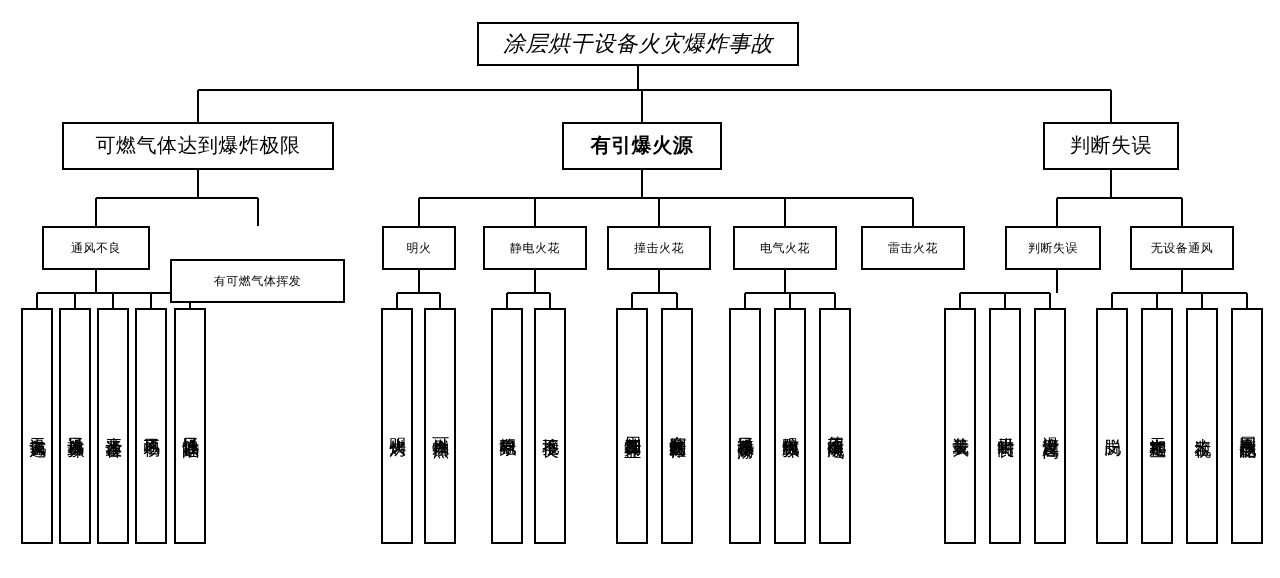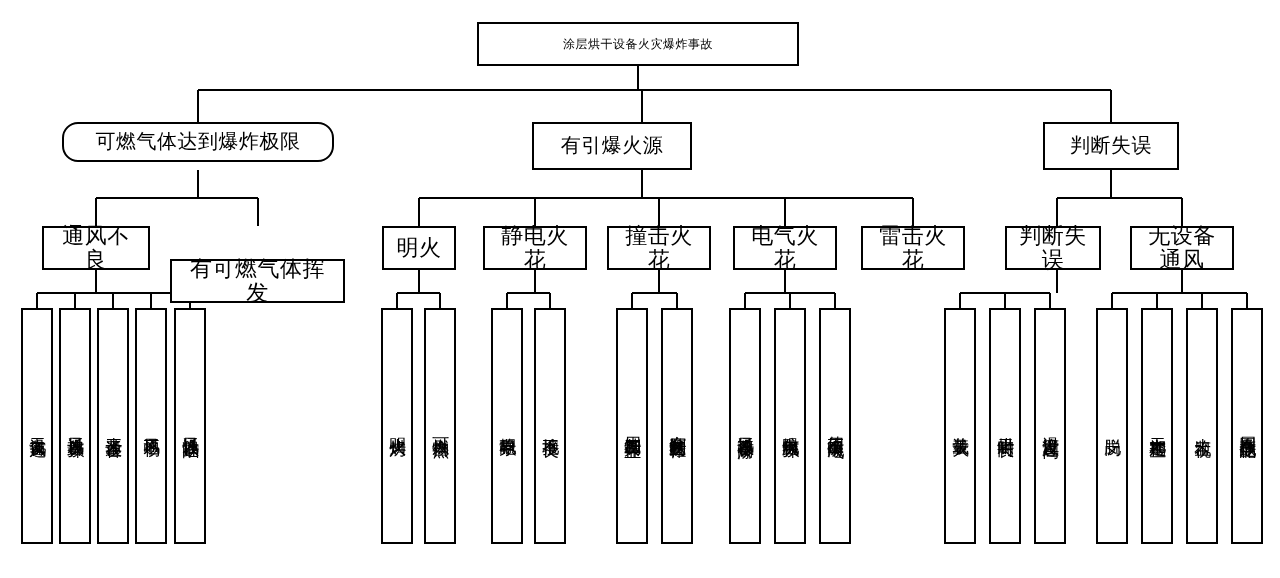--- a/index.html
+++ b/index.html
@@ -41,23 +41,23 @@
     padding: 2px 8px;
     letter-spacing: 0.5px;
   }
   .node.v {
     
     writing-mode: vertical-rl;
     text-orientation: upright;
     padding: 8px 2px;
     letter-spacing: 1px;
   }
-  .lvl0 { font-size: 12px; }
+  .lvl0 { font-size: 22px; font-style: italic; }
   .lvl1 { font-size: 20px; }
-  .lvl2 { font-size: 22px; }
+  .lvl2 { font-size: 12px; }
   .leaf { font-size: 17px; }
 </style>
 </head>
 <body>
 
 <div id="stage">
   <svg id="wires" viewBox="0 0 1280 578" xmlns="http://www.w3.org/2000/svg">
       <line x1="638" y1="66" x2="638" y2="90" stroke="#000000" stroke-width="2" shape-rendering="crispEdges"></line>
       <line x1="198" y1="90" x2="1111" y2="90" stroke="#000000" stroke-width="2" shape-rendering="crispEdges"></line>
       <line x1="198" y1="90" x2="198" y2="122" stroke="#000000" stroke-width="2" shape-rendering="crispEdges"></line>
@@ -111,24 +111,24 @@
       <line x1="1112" y1="293" x2="1247" y2="293" stroke="#000000" stroke-width="2" shape-rendering="crispEdges"></line>
       <line x1="1112" y1="293" x2="1112" y2="308" stroke="#000000" stroke-width="2" shape-rendering="crispEdges"></line>
       <line x1="1157" y1="293" x2="1157" y2="308" stroke="#000000" stroke-width="2" shape-rendering="crispEdges"></line>
       <line x1="1202" y1="293" x2="1202" y2="308" stroke="#000000" stroke-width="2" shape-rendering="crispEdges"></line>
       <line x1="1247" y1="293" x2="1247" y2="308" stroke="#000000" stroke-width="2" shape-rendering="crispEdges"></line>
     </svg>
   <div id="nodes">
       <div class="node h lvl0" style="left: 477px; top: 22px; width: 322px; height: 44px;">
         <span>涂层烘干设备火灾爆炸事故</span>
       </div>
-      <div class="node h lvl1" style="left: 62px; top: 122px; width: 272px; height: 40px; border-radius: 16px;">
+      <div class="node h lvl1" style="left: 62px; top: 122px; width: 272px; height: 48px;">
         <span>可燃气体达到爆炸极限</span>
       </div>
-      <div class="node h lvl1" style="left: 532px; top: 122px; width: 160px; height: 48px;">
+      <div class="node h lvl1" style="left: 562px; top: 122px; width: 160px; height: 48px; font-weight: bold;">
         <span>有引爆火源</span>
       </div>
       <div class="node h lvl1" style="left: 1043px; top: 122px; width: 136px; height: 48px;">
         <span>判断失误</span>
       </div>
       <div class="node h lvl2" style="left: 42px; top: 226px; width: 108px; height: 44px;">
         <span>通风不良</span>
       </div>
       <div class="node h lvl2" style="left: 170px; top: 226px; width: 175px; height: 44px; margin-top: 33px;">
         <span>有可燃气体挥发</span>

